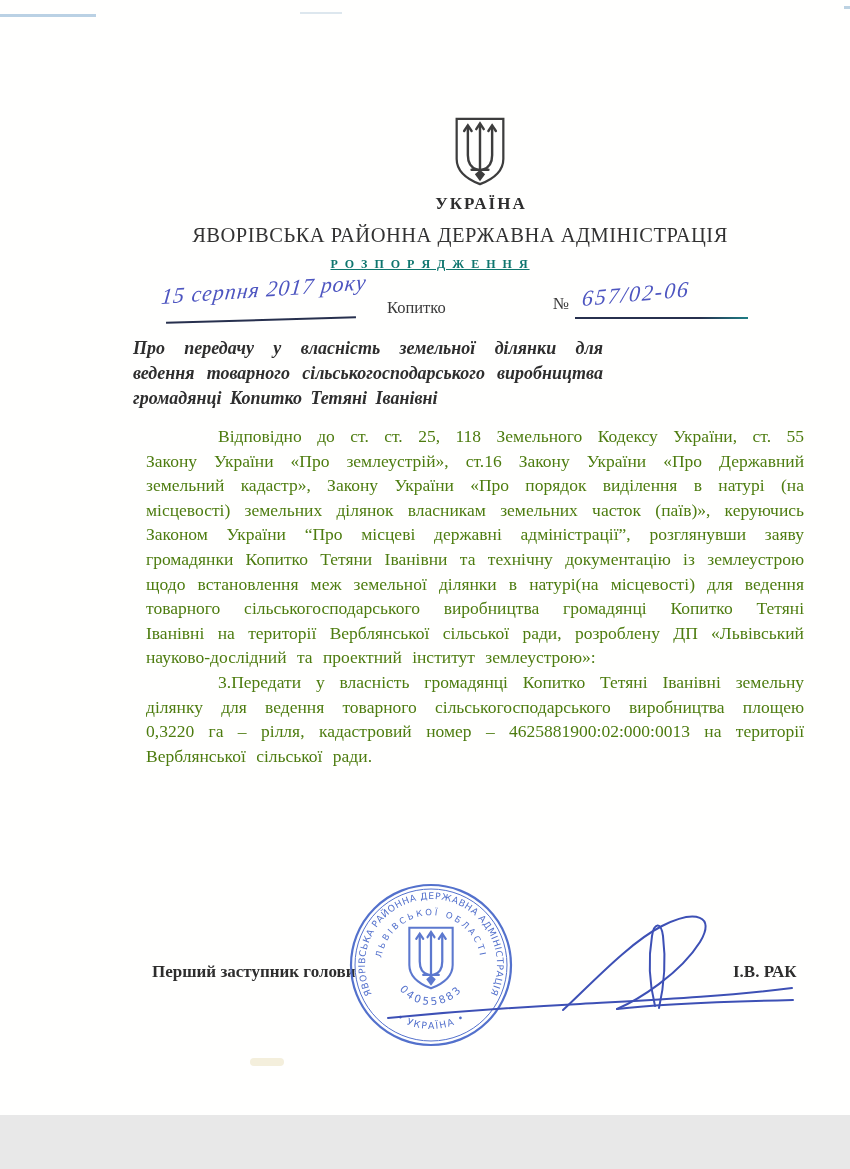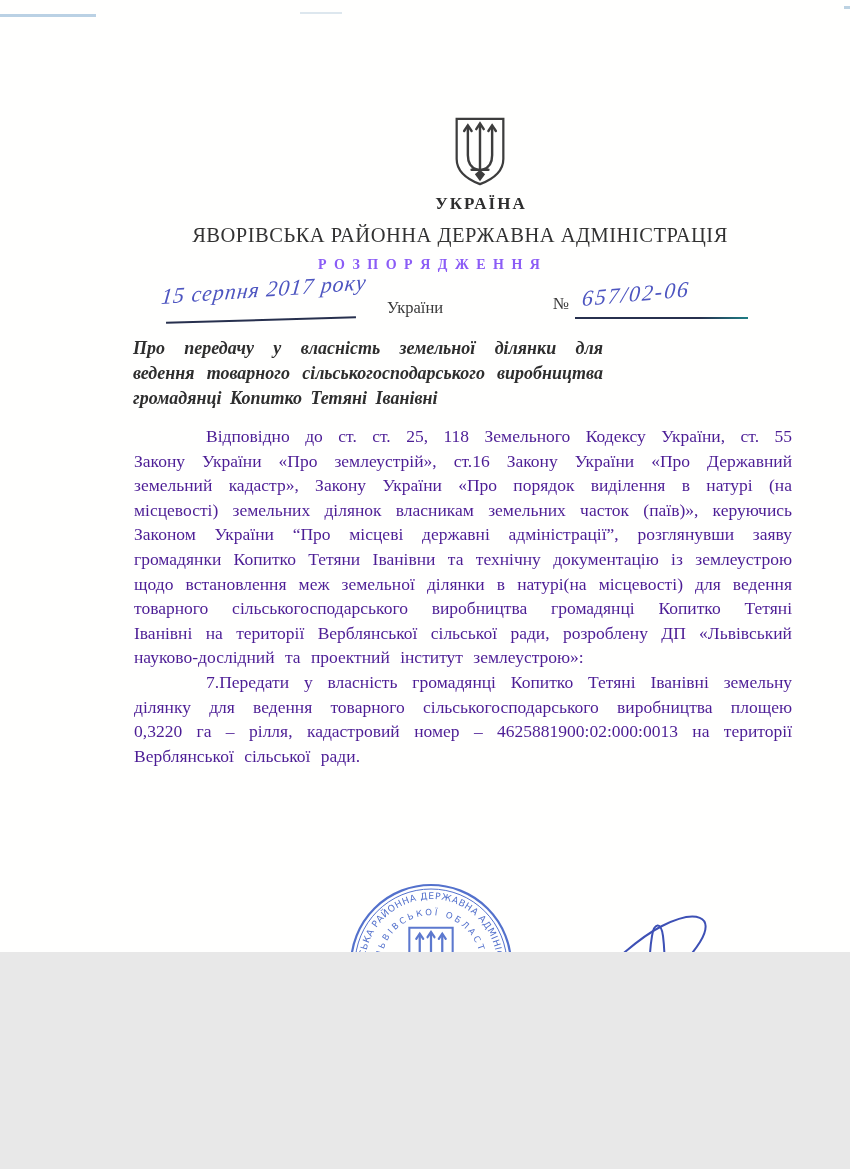--- a/index.html
+++ b/index.html
@@ -1,18 +1,18 @@
 <!DOCTYPE html>
 <html><head>
 <meta charset="utf-8">
 <style>
   html,body{margin:0;padding:0;background:#e8e8e8;}
   .page{
     position:relative;
-    width:850px;height:952px;
+    width:850px;height:1115px;
     background:#fffffe;
     overflow:hidden;
     font-family:"Liberation Serif", serif;
     color:#333;
   }
   
   .artifact{position:absolute;}
   .a-top1{left:0;top:14px;width:96px;height:3px;background:#a9c6dd;opacity:.8;}
   .a-top2{left:300px;top:12px;width:42px;height:2px;background:#dde7ee;}
   .a-top3{right:0;top:6px;width:6px;height:3px;background:#bcd2e2;}
@@ -23,21 +23,21 @@
   .country{
     position:absolute;left:381px;top:194px;width:200px;
     text-align:center;font-weight:bold;font-size:17px;letter-spacing:2px;color:#2e2e2e;
   }
   .authority{
     position:absolute;left:130px;top:224px;width:660px;
     text-align:center;font-size:20.5px;letter-spacing:.5px;color:#323232;
   }
   .doctype{
     position:absolute;left:130px;top:257px;width:600px;
-    text-align:center;font-weight:bold;font-size:14px;letter-spacing:2px;color:#8b5cf6;
+    text-align:center;font-weight:bold;font-size:12px;letter-spacing:2px;color:#0f766e;text-decoration:underline;
   }
 
   
   .hw{color:#4d55c0;font-style:italic;font-family:"Liberation Serif",serif;}
   .hw-date{
     position:absolute;left:160px;top:284px;font-size:22px;letter-spacing:1px;
     transform:rotate(-4deg) skewX(-10deg);transform-origin:left bottom;white-space:nowrap;
   }
   .date-underline{position:absolute;left:166px;top:319px;width:190px;height:2px;
     background:#27304e;transform:rotate(-1.6deg);}
@@ -50,22 +50,22 @@
   .num-underline{position:absolute;left:575px;top:317px;width:173px;height:2px;
     background:linear-gradient(90deg,#27304e 72%,#1e7e85);}
 
   
   .subject{
     position:absolute;left:133px;top:336px;width:470px;
     font-weight:bold;font-style:italic;font-size:18px;line-height:25px;
     text-align:justify;word-spacing:4px;color:#2e2e2e;
   }
   .body-text{
-    position:absolute;left:134px;top:424px;width:658px;
-    font-size:17.5px;line-height:24.6px;text-align:justify;word-spacing:6px;color:#4c1d95;
+    position:absolute;left:146px;top:424px;width:658px;
+    font-size:17.5px;line-height:24.6px;text-align:justify;word-spacing:6px;color:#4d7c0f;
   }
   .body-text p{margin:0;text-indent:72px;}
 
   
   .sig-title{position:absolute;left:152px;top:962px;font-weight:bold;font-size:17px;color:#2e2e2e;z-index:1;}
   .sig-name{position:absolute;left:733px;top:962px;font-weight:bold;font-size:17px;color:#2e2e2e;z-index:1;}
 
   
   .stamp{position:absolute;left:346px;top:880px;width:170px;height:170px;opacity:.92;z-index:2;}
   .signature-ink{position:absolute;left:370px;top:900px;width:430px;height:140px;z-index:3;}
@@ -98,30 +98,30 @@
 
   <svg class="emblem" viewBox="0 0 60 76" style="color:#3d3d3d">
     <use href="#tryzub"></use>
   </svg>
   <div class="country">УКРАЇНА</div>
   <div class="authority">ЯВОРІВСЬКА РАЙОННА ДЕРЖАВНА АДМІНІСТРАЦІЯ</div>
   <div class="doctype">Р О З П О Р Я Д Ж Е Н Н Я</div>
 
   <div class="hw hw-date">15 серпня 2017 року</div>
   <div class="date-underline"></div>
-  <div class="place">України</div>
+  <div class="place">Копитко</div>
   <div class="num-sign">№</div>
   <div class="hw hw-number">657/02-06</div>
   <div class="num-underline"></div>
 
   <div class="subject">Про передачу у власність земельної ділянки для ведення товарного сільськогосподарського виробництва громадянці Копитко Тетяні Іванівні</div>
 
   <div class="body-text">
     <p>Відповідно до ст. ст. 25, 118 Земельного Кодексу України, ст. 55 Закону України «Про землеустрій», ст.16 Закону України «Про Державний земельний кадастр», Закону України «Про порядок виділення в натурі (на місцевості) земельних ділянок власникам земельних часток (паїв)», керуючись Законом України “Про місцеві державні адміністрації”, розглянувши заяву громадянки Копитко Тетяни Іванівни та технічну документацію із землеустрою щодо встановлення меж земельної ділянки в натурі(на місцевості) для ведення товарного сільськогосподарського виробництва громадянці Копитко Тетяні Іванівні на території Верблянської сільської ради, розроблену ДП «Львівський науково-дослідний та проектний інститут землеустрою»:</p>
-    <p>7.Передати у власність громадянці Копитко Тетяні Іванівні земельну ділянку для ведення товарного сільськогосподарського виробництва площею 0,3220 га – рілля, кадастровий номер – 4625881900:02:000:0013 на території Верблянської сільської ради.</p>
+    <p>3.Передати у власність громадянці Копитко Тетяні Іванівні земельну ділянку для ведення товарного сільськогосподарського виробництва площею 0,3220 га – рілля, кадастровий номер – 4625881900:02:000:0013 на території Верблянської сільської ради.</p>
   </div>
 
   <div class="sig-title">Перший заступник голови</div>
   <div class="sig-name">І.В. РАК</div>
 
   <svg class="stamp" viewBox="0 0 170 170">
     <g stroke="#4565c8" fill="none">
       <circle cx="85" cy="85" r="80" stroke-width="2.2"></circle>
       <circle cx="85" cy="85" r="76" stroke-width="1"></circle>
     </g>

